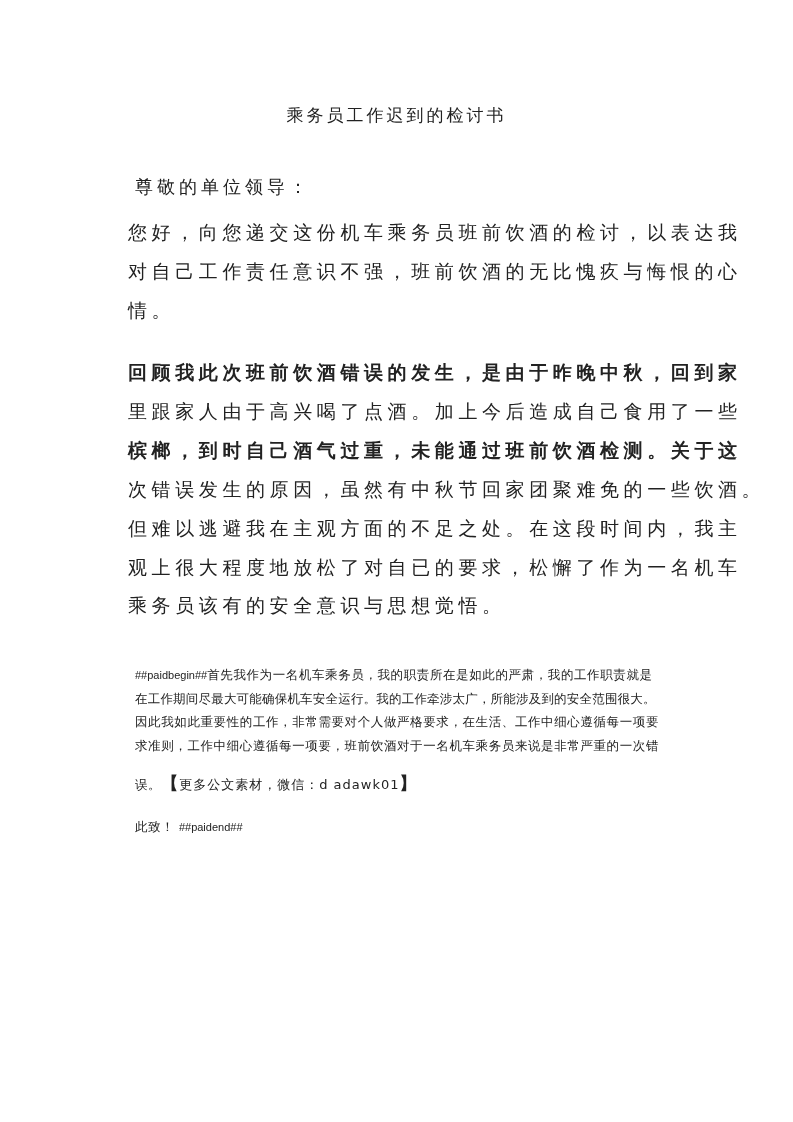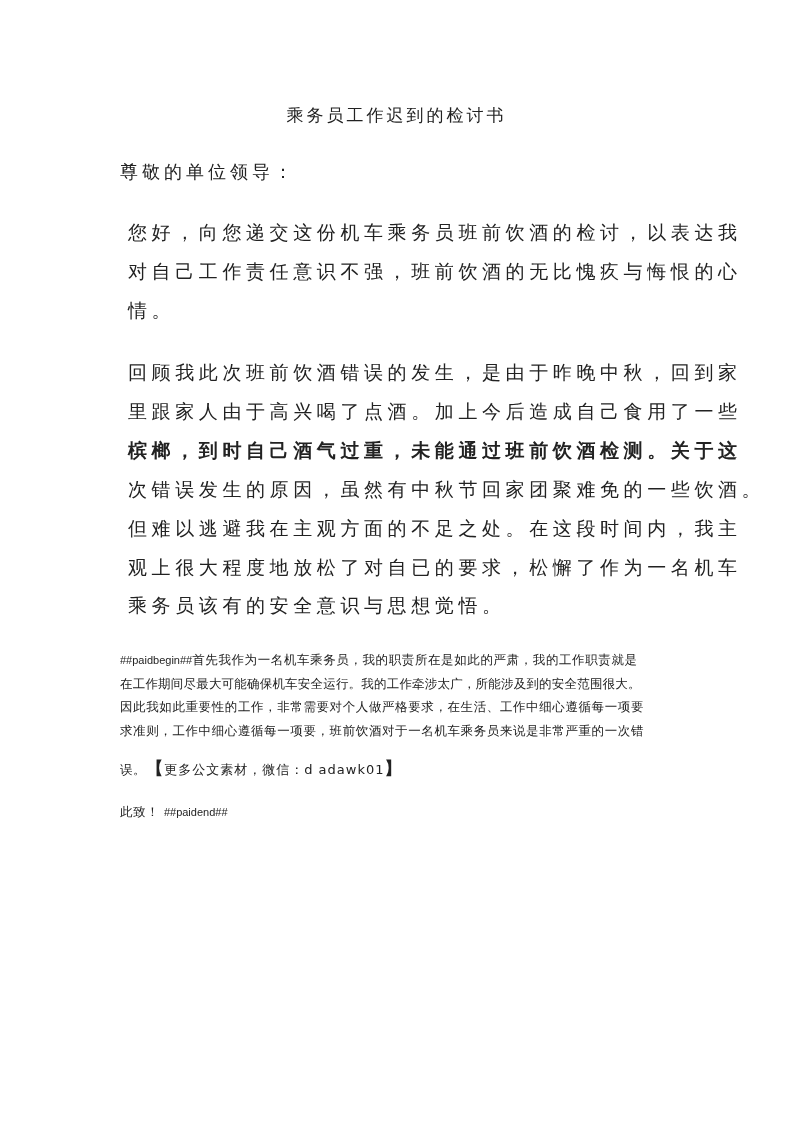--- a/index.html
+++ b/index.html
@@ -34,39 +34,39 @@
       margin: 0;
       color: #222;
       font-family: Liberation Serif, serif;
     }
     .greeting {
       position: absolute;
       left: 120px;
       top: 160px;
       font-size: 18px;
       letter-spacing: 4px;
-      margin: 0;
+      margin: 15px;
       color: #222;
     }
     .big-line {
       position: absolute;
       left: 120px;
       font-size: 19px;
       letter-spacing: 4.6px;
       white-space: nowrap;
       margin: 8px;
       color: #222;
     }
     .small-line {
       position: absolute;
       left: 120px;
       font-size: 12.5px;
       letter-spacing: 0.6px;
       white-space: nowrap;
-      margin: 0;
+      margin: 15px;
       color: #222;
     }
     .marker {
       font-family: "Liberation Sans", "DejaVu Sans", sans-serif;
       font-size: 11px;
       letter-spacing: 0;
     }
     .promo {
       font-family: "DejaVu Sans", "Liberation Sans", sans-serif;
       font-size: 13px;
@@ -86,21 +86,21 @@
 
   <p class="greeting">尊敬的单位领导：</p>
 
   <div>
     <p class="big-line" style="top:212px;">您好，向您递交这份机车乘务员班前饮酒的检讨，以表达我</p>
     <p class="big-line" style="top:251px;">对自己工作责任意识不强，班前饮酒的无比愧疚与悔恨的心</p>
     <p class="big-line" style="top:290px;">情。</p>
   </div>
 
   <div>
-    <p class="big-line" style="top:352px;">回顾我此次班前饮酒错误的发生，是由于昨晚中秋，回到家</p>
+    <p class="big-line" style="top:352px;font-weight:bold;">回顾我此次班前饮酒错误的发生，是由于昨晚中秋，回到家</p>
     <p class="big-line" style="top:391px;">里跟家人由于高兴喝了点酒。加上今后造成自己食用了一些</p>
     <p class="big-line" style="top:430px;font-weight:bold;">槟榔，到时自己酒气过重，未能通过班前饮酒检测。关于这</p>
     <p class="big-line" style="top:469px;text-align:right;">次错误发生的原因，虽然有中秋节回家团聚难免的一些饮酒。</p>
     <p class="big-line" style="top:508px;">但难以逃避我在主观方面的不足之处。在这段时间内，我主</p>
     <p class="big-line" style="top:547px;">观上很大程度地放松了对自已的要求，松懈了作为一名机车</p>
     <p class="big-line" style="top:585px;">乘务员该有的安全意识与思想觉悟。</p>
   </div>
 
   <div>
     <p class="small-line" style="top:652px;">

